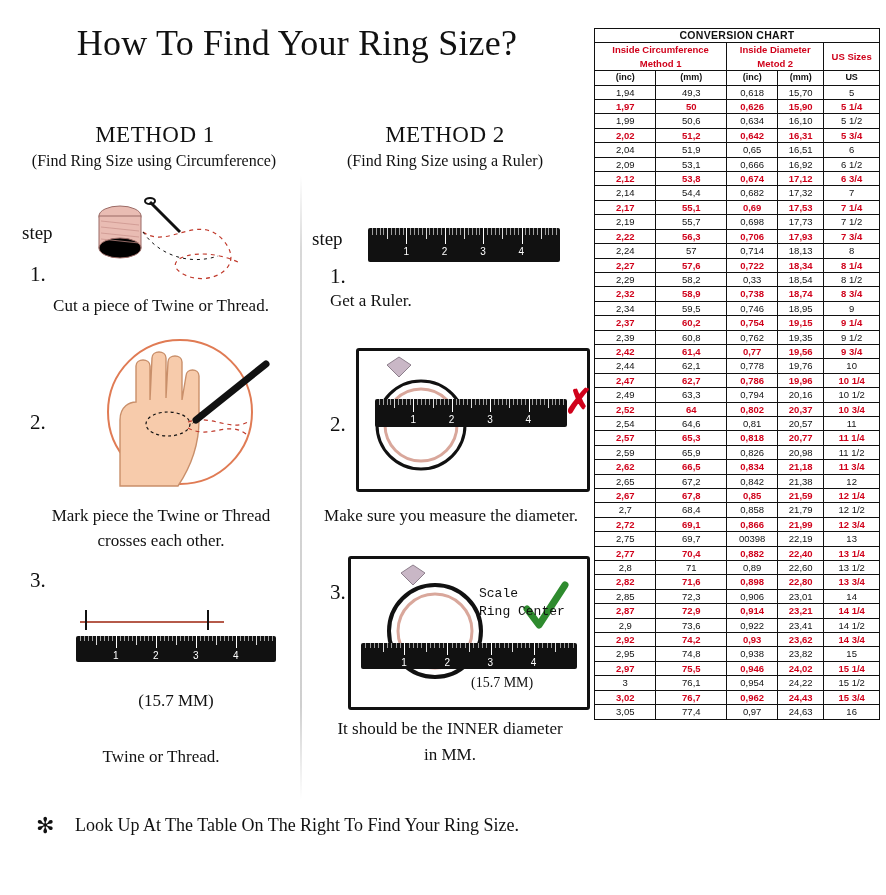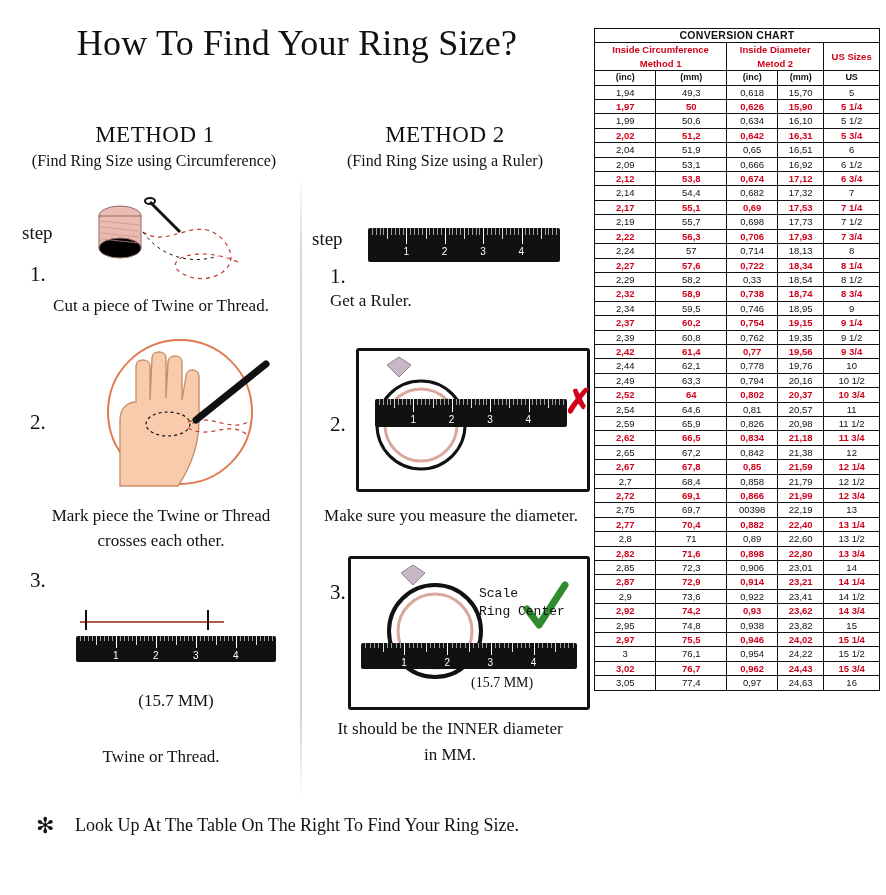--- a/index.html
+++ b/index.html
@@ -573,20 +573,27 @@
             <td>19,56</td>
             <td>9 3/4</td>
           </tr>
           <tr class="blk">
             <td>2,44</td>
             <td>62,1</td>
             <td>0,778</td>
             <td>19,76</td>
             <td>10</td>
           </tr>
+          <tr class="red">
+            <td>2,47</td>
+            <td>62,7</td>
+            <td>0,786</td>
+            <td>19,96</td>
+            <td>10 1/4</td>
+          </tr>
           <tr class="blk">
             <td>2,49</td>
             <td>63,3</td>
             <td>0,794</td>
             <td>20,16</td>
             <td>10 1/2</td>
           </tr>
           <tr class="red">
             <td>2,52</td>
             <td>64</td>
@@ -594,20 +601,27 @@
             <td>20,37</td>
             <td>10 3/4</td>
           </tr>
           <tr class="blk">
             <td>2,54</td>
             <td>64,6</td>
             <td>0,81</td>
             <td>20,57</td>
             <td>11</td>
           </tr>
+          <tr class="red">
+            <td>2,57</td>
+            <td>65,3</td>
+            <td>0,818</td>
+            <td>20,77</td>
+            <td>11 1/4</td>
+          </tr>
           <tr class="blk">
             <td>2,59</td>
             <td>65,9</td>
             <td>0,826</td>
             <td>20,98</td>
             <td>11 1/2</td>
           </tr>
           <tr class="red">
             <td>2,62</td>
             <td>66,5</td>

